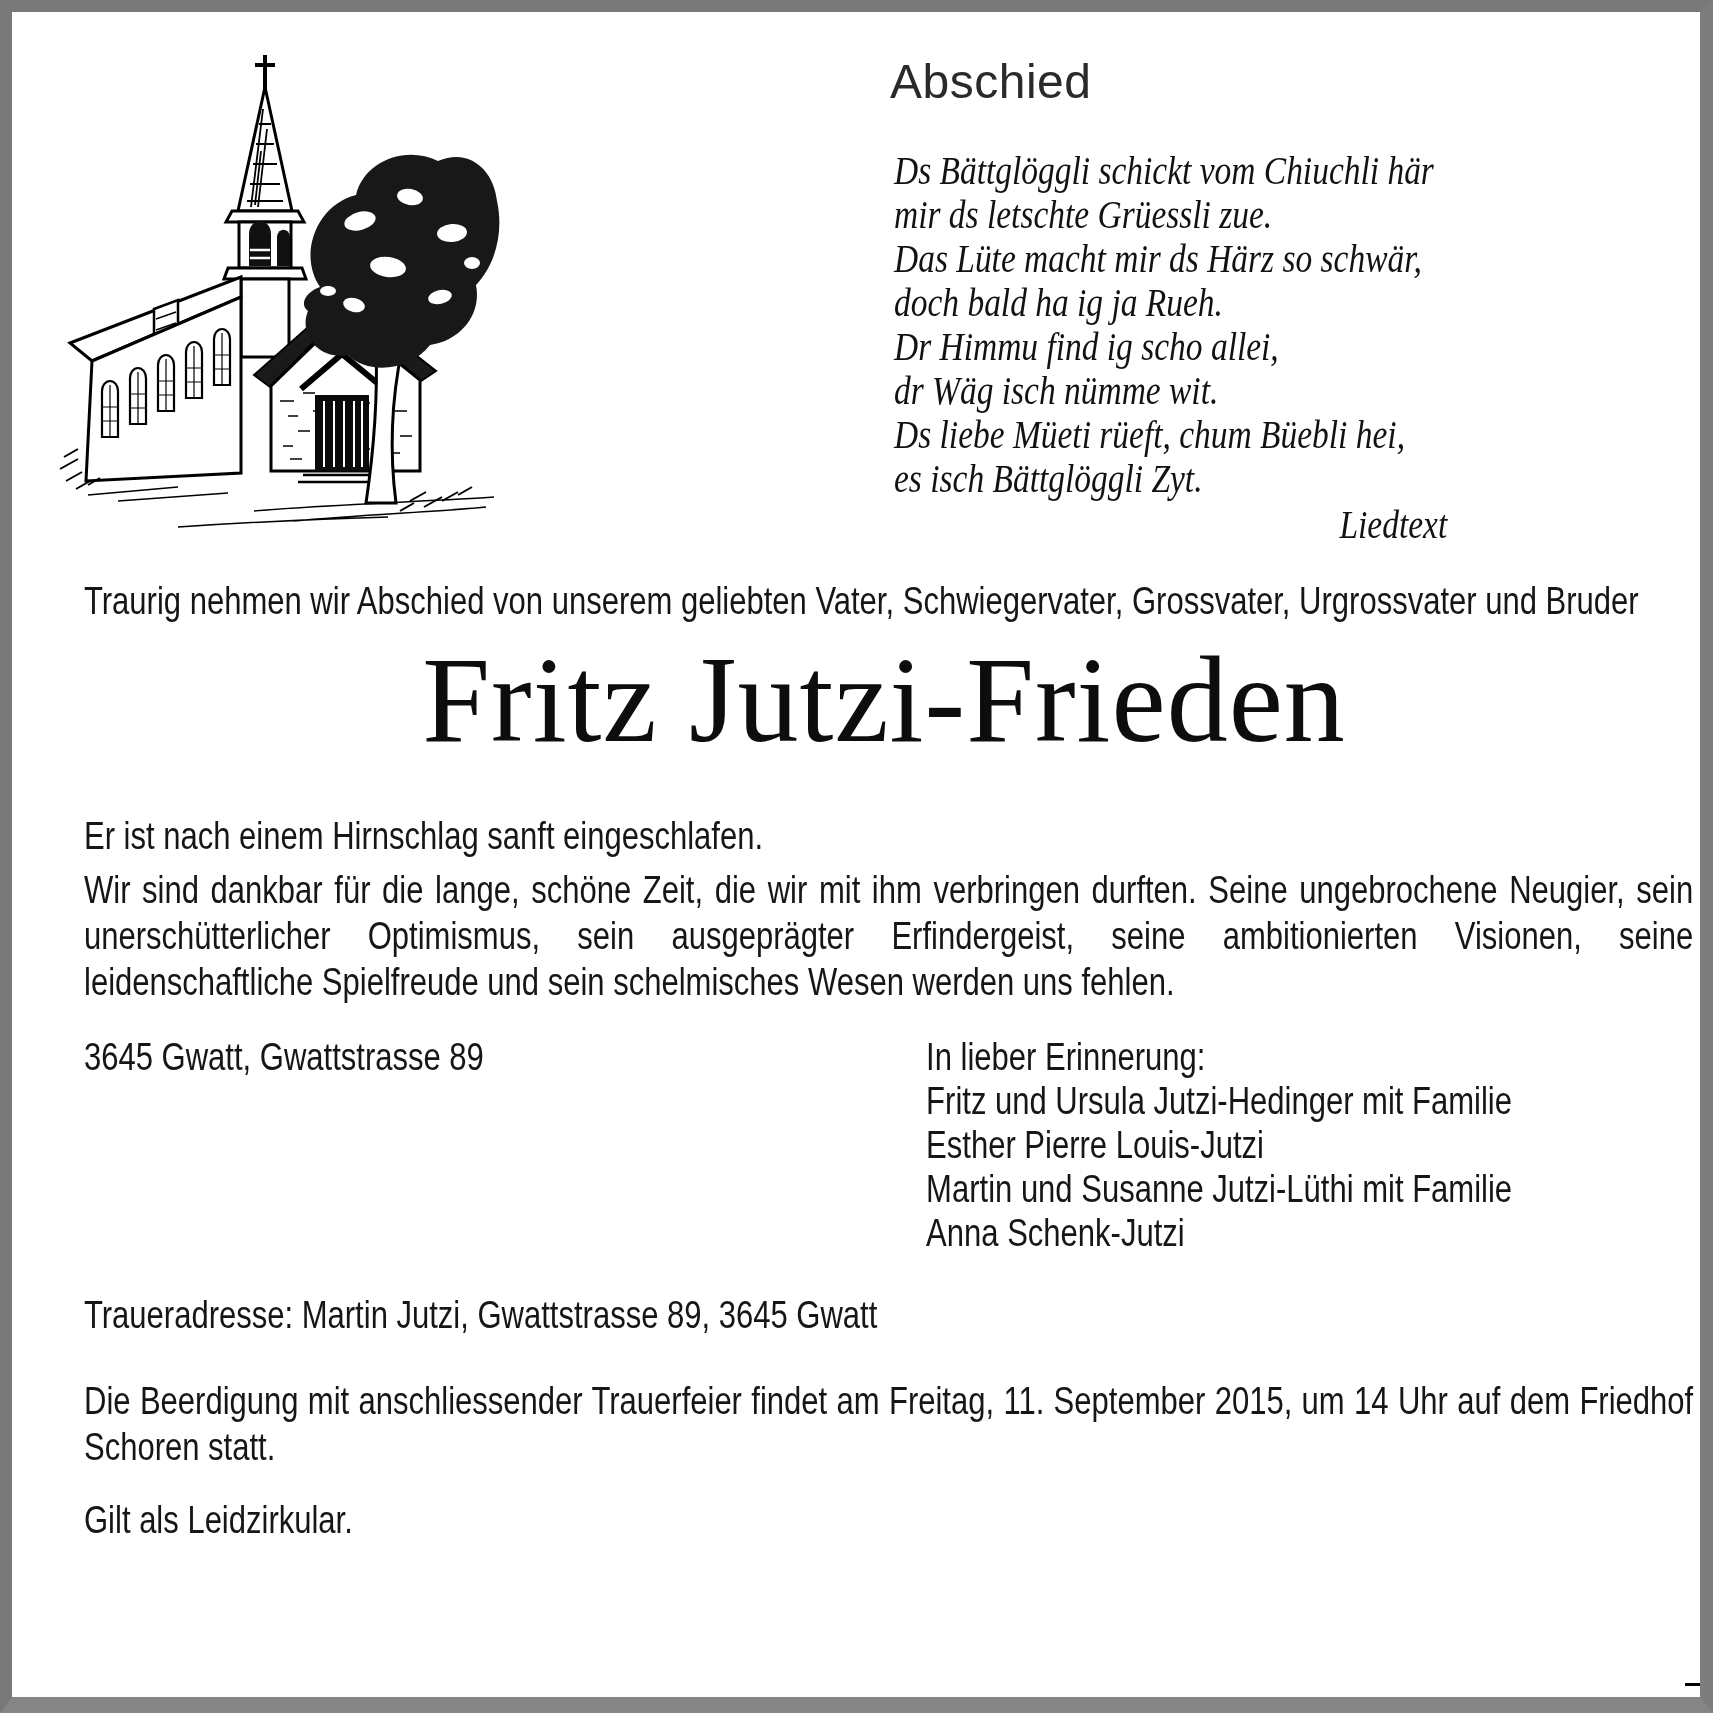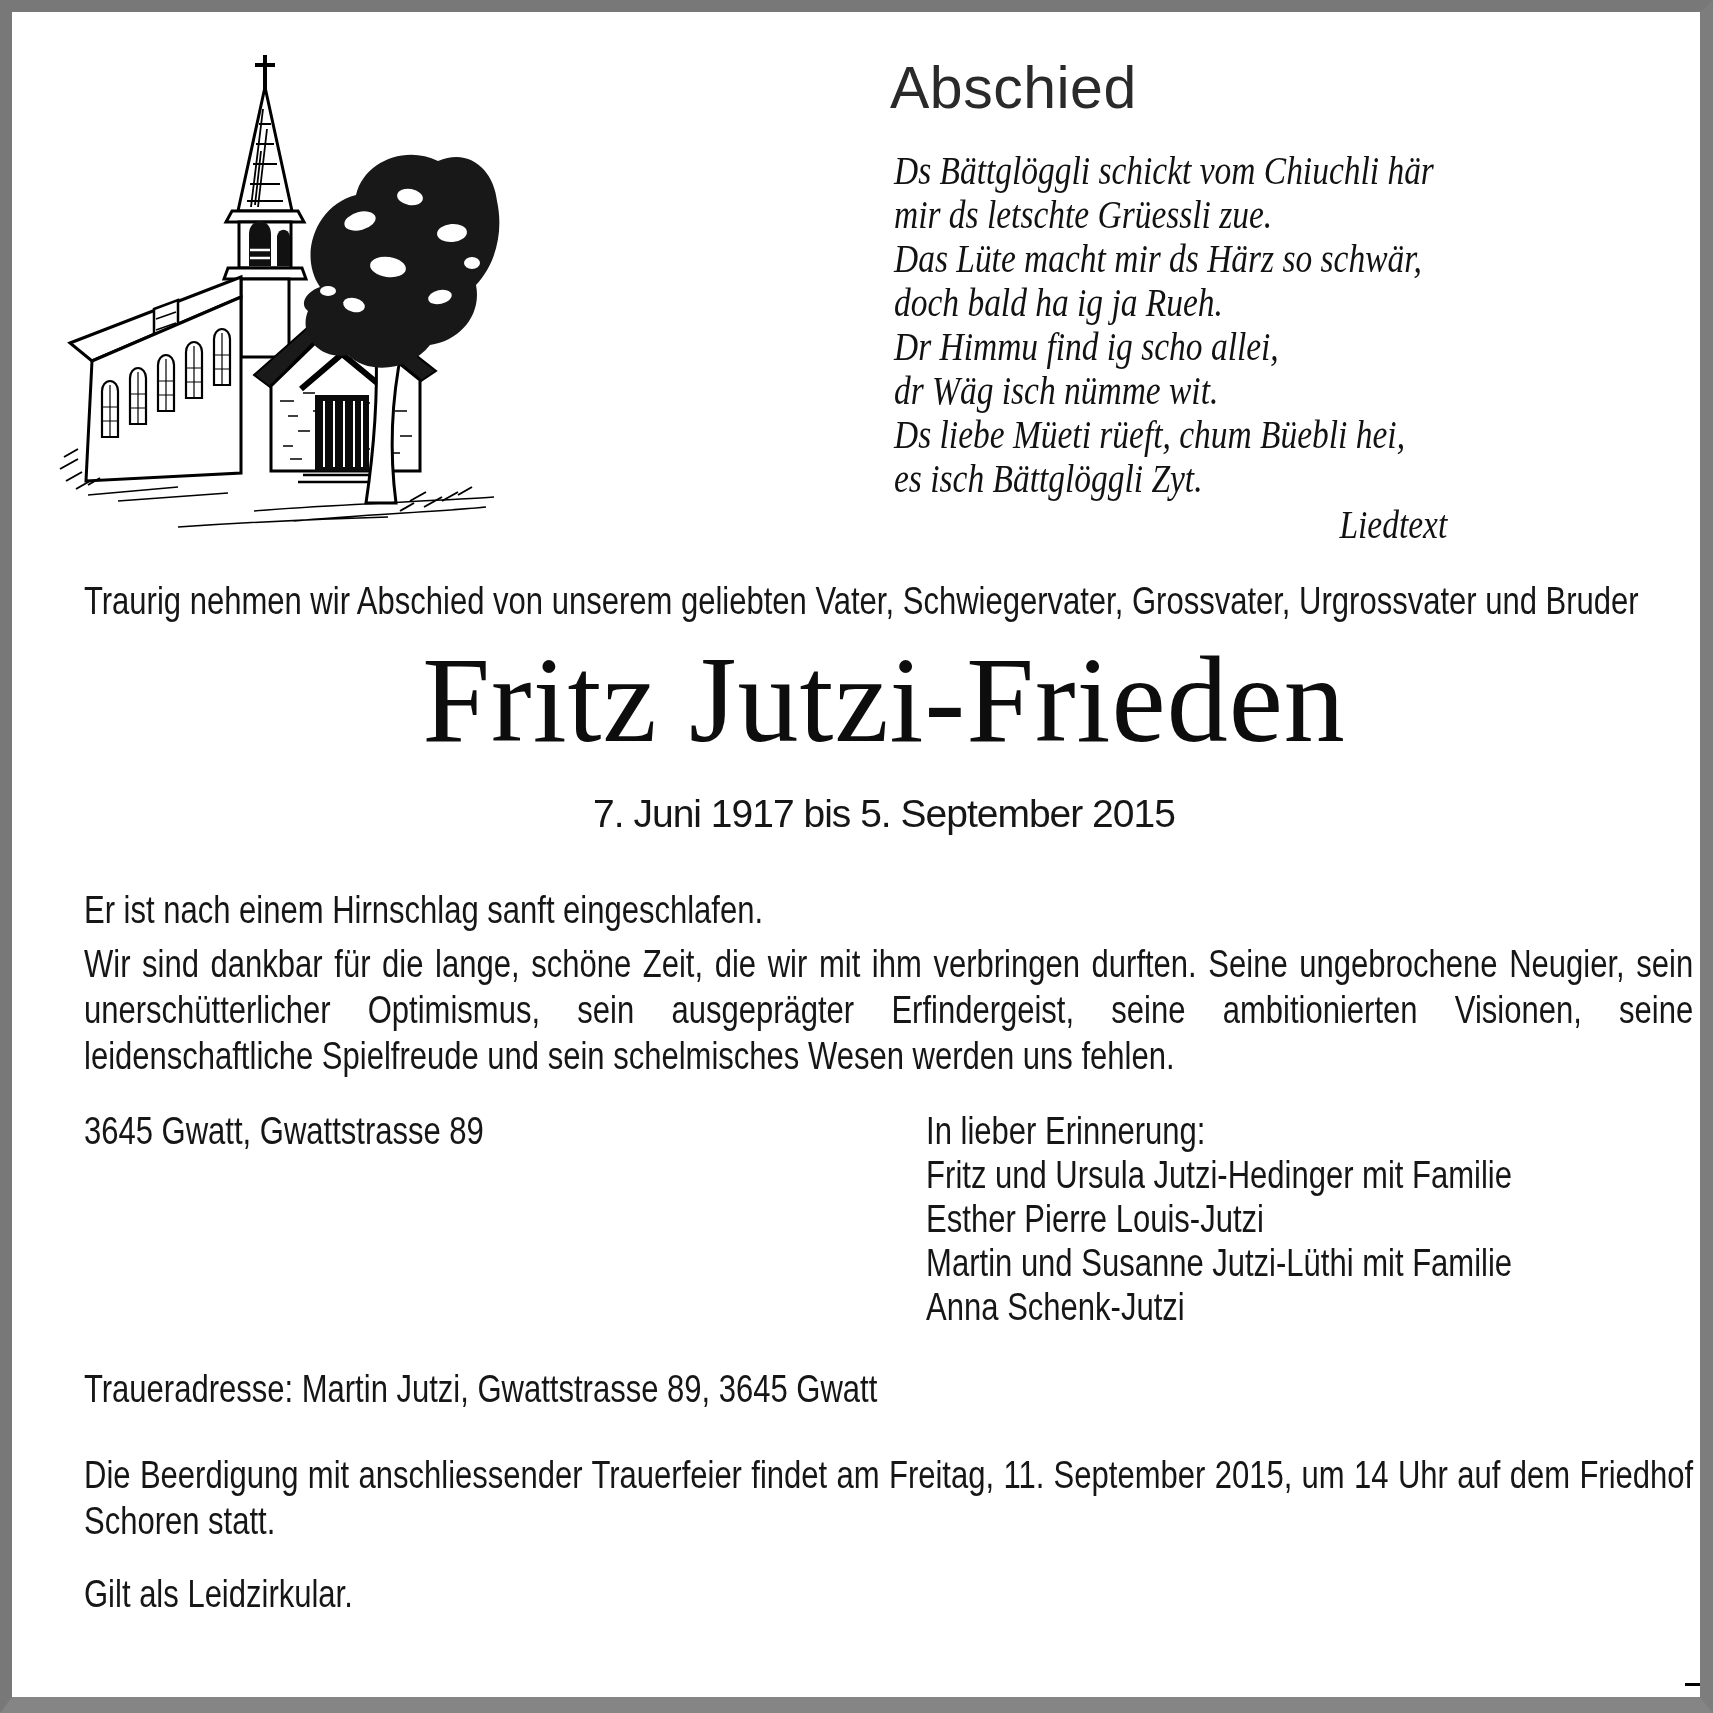--- a/index.html
+++ b/index.html
@@ -14,21 +14,21 @@
     background:#ffffff;
     overflow:hidden;
     font-family:"Liberation Sans",sans-serif;
     color:#161616;
   }
   .top{position:relative;height:540px;}
   .church-wrap{position:absolute;left:46px;top:36px;width:446px;height:498px;}
   .church-wrap svg{width:100%;height:100%;}
   .abschied{
     position:absolute;left:878px;top:42px;
-    font-size:59px;font-weight:400;letter-spacing:0.5px;color:#2a2a2a;
+    font-size:48px;font-weight:400;letter-spacing:0.5px;color:#2a2a2a;
   }
   .poem{
     position:absolute;left:882px;top:136px;width:688px;
     transform:scaleX(0.816);transform-origin:0 0;
     font-family:"Liberation Serif","DejaVu Serif",serif;
     font-style:italic;font-size:41px;line-height:44px;color:#121212;
   }
   .poem-attr{text-align:right;padding-right:10px;margin-top:2px;}
 
   .flow{padding-left:72px;}
@@ -142,21 +142,20 @@
       <div class="poem-attr">Liedtext</div>
     </div>
   </div>
 
   <div class="flow">
 
     <p class="intro narrow" style="margin-bottom:0;">Traurig nehmen wir Abschied von unserem geliebten Vater, Schwiegervater, Grossvater, Urgrossvater und Bruder</p>
 
     <div class="name">Fritz Jutzi-Frieden</div>
 
-    <div class="dates">7. Juni 1917 bis 5. September 2015</div>
 
     <p class="p1 narrow" style="margin-bottom:0;">Er ist nach einem Hirnschlag sanft eingeschlafen.</p>
 
     <p class="p2 narrow" style="margin-bottom:0;">Wir sind dankbar für die lange, schöne Zeit, die wir mit ihm verbringen durften. Seine ungebrochene Neugier, sein unerschütterlicher Optimismus, sein ausgeprägter Erfindergeist, seine ambitionierten Visionen, seine leidenschaftliche Spielfreude und sein schelmisches Wesen werden uns fehlen.</p>
 
     <div class="cols narrow">
       <div>3645 Gwatt, Gwattstrasse 89</div>
       <div class="mem">
         <div>In lieber Erinnerung:</div>
         <div>Fritz und Ursula Jutzi-Hedinger mit Familie</div>

